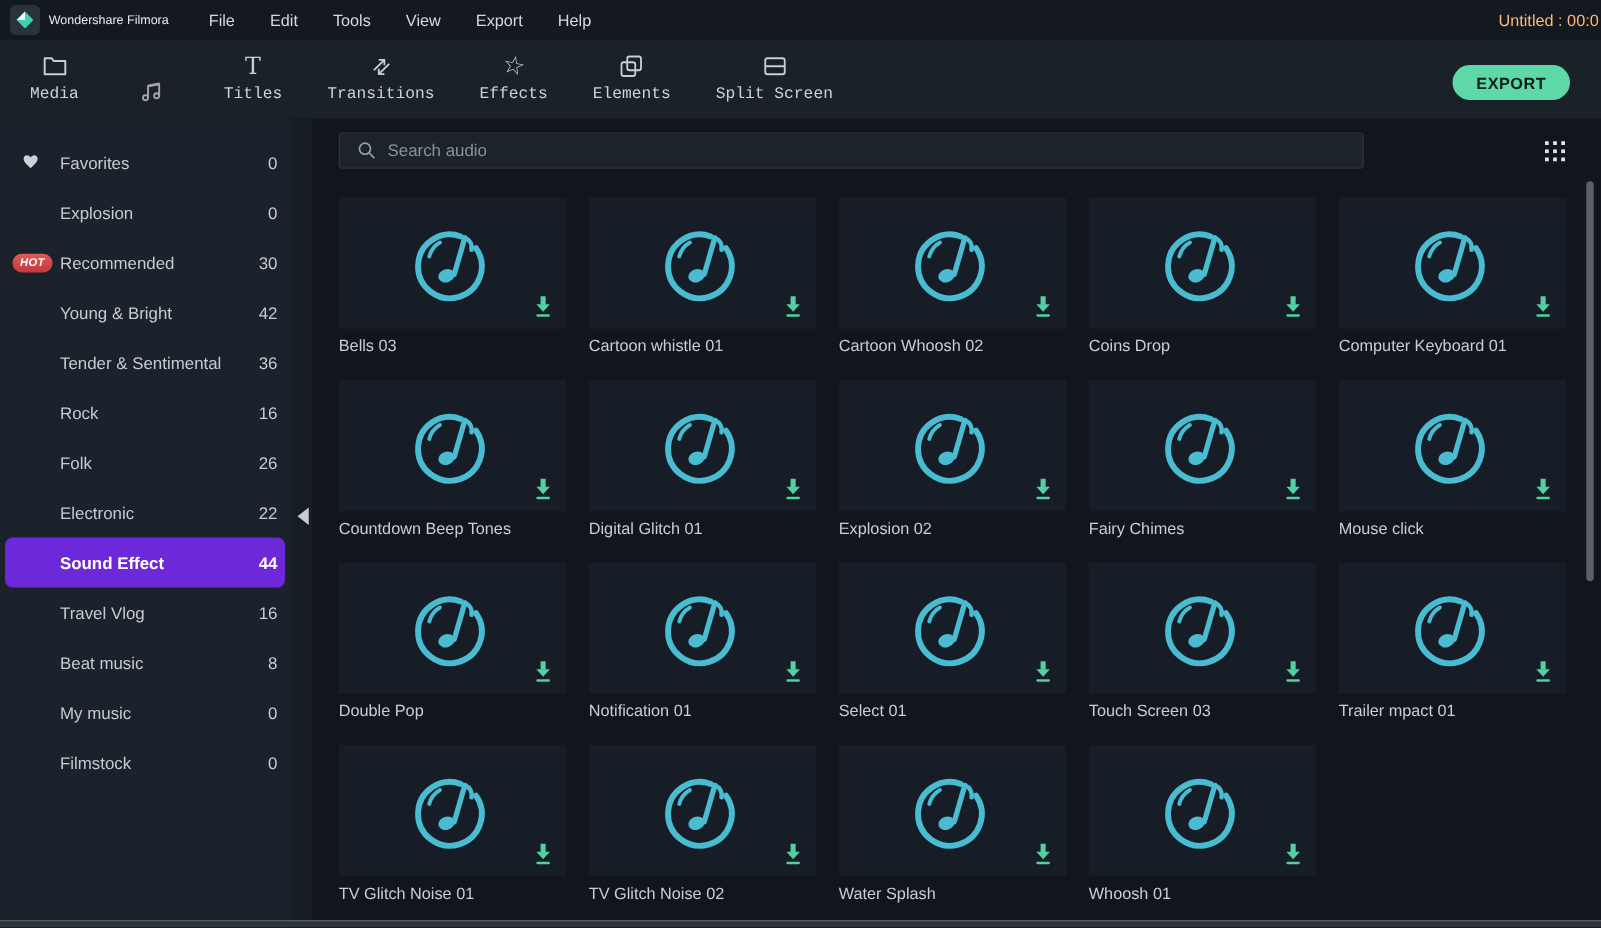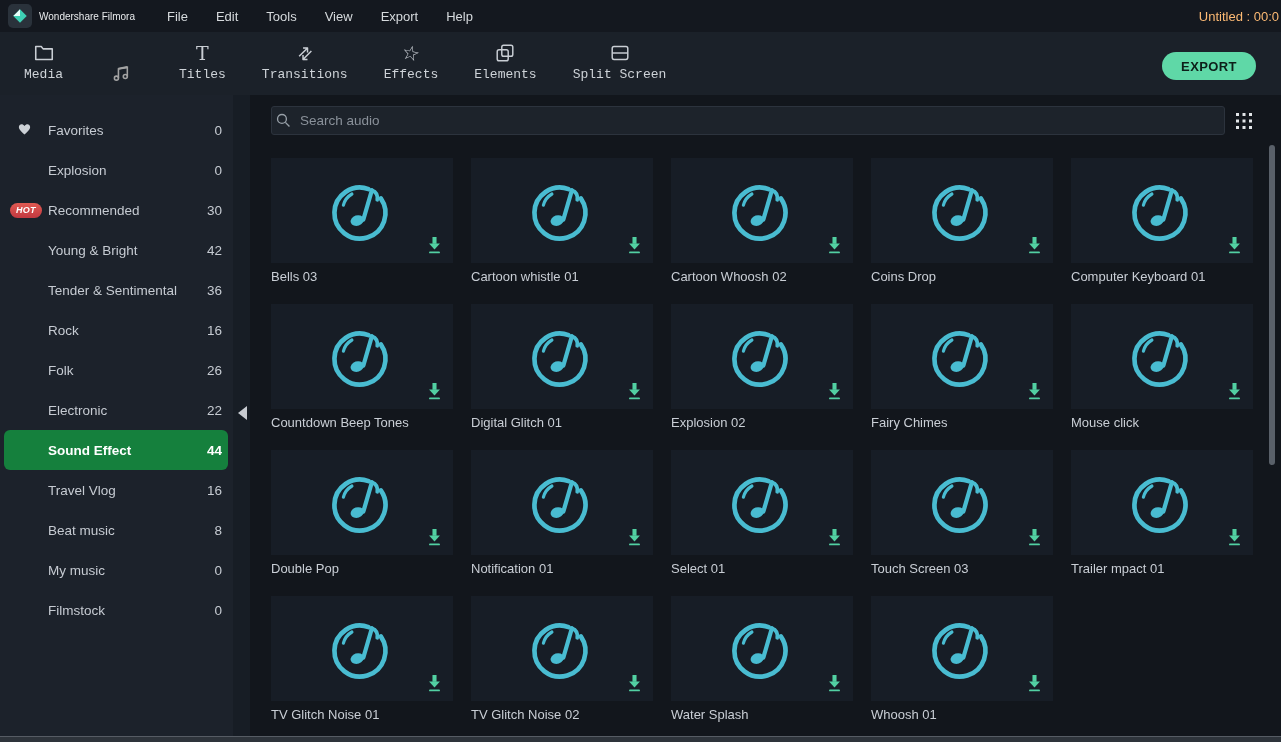--- a/index.html
+++ b/index.html
@@ -53,41 +53,41 @@
 
   .sidebar { width:250px; background:#1c222b; position:relative; padding-top:15px; flex:0 0 auto; }
   .sidebar::after { content:''; position:absolute; top:0; right:0; width:17px; height:100%; background:rgba(9,13,18,.22); }
   .side-item {
     height:40px; margin:0 22px 0 4px; border-radius:6px;
     display:flex; align-items:center; position:relative;
     padding:0 6px 0 44px; cursor:pointer;
   }
   .side-item .slabel { flex:1; font-size:13.5px; color:#c6cbd2; }
   .side-item .scount { font-size:13.5px; color:#c6cbd2; }
-  .side-item.selected { background:#15803d; }
+  .side-item.selected { background:#6d28d9; }
   .side-item.selected .slabel, .side-item.selected .scount { color:#ffffff; font-weight:bold; }
   .heart { position:absolute; left:12px; top:12px; width:17px; height:15px; color:#ccd1d6; }
   .hot-badge {
     position:absolute; left:6px; top:13px;
     background:linear-gradient(#e05a52,#c23840); color:#fff;
     font-size:9px; font-style:italic; font-weight:bold;
     padding:2px 6px 3px; border-radius:8px; letter-spacing:.3px;
   }
   .collapse-handle {
     position:absolute; right:3px; top:311px; z-index:3; cursor:pointer;
     width:0; height:0;
     border-top:7px solid transparent; border-bottom:7px solid transparent;
     border-right:9px solid #c8ccd2;
   }
 
   .main { flex:1; position:relative; background:#12161c; }
   .search-box {
-    position:absolute; left:21px; top:11px; width:954px; height:29px;
+    position:absolute; left:21px; top:11px; width:820px; height:29px;
     background:#1d232b; border:1px solid #2c333d; border-radius:3px;
-    display:flex; align-items:center; padding-left:3px;
+    display:flex; align-items:center; padding-left:13px;
   }
   .search-box svg { width:17px; height:17px; color:#98a0a8; flex:0 0 auto; }
   .search-input {
     flex:1; background:transparent; border:none; outline:none;
     margin-left:8px; font-size:13.5px; color:#ccd1d7;
     font-family:"Liberation Sans", sans-serif;
   }
   .search-input::placeholder { color:#8a919a; }
   .grid-toggle { position:absolute; right:28px; top:17px; width:18px; height:18px; cursor:pointer; color:#e2e5e8; }
 

